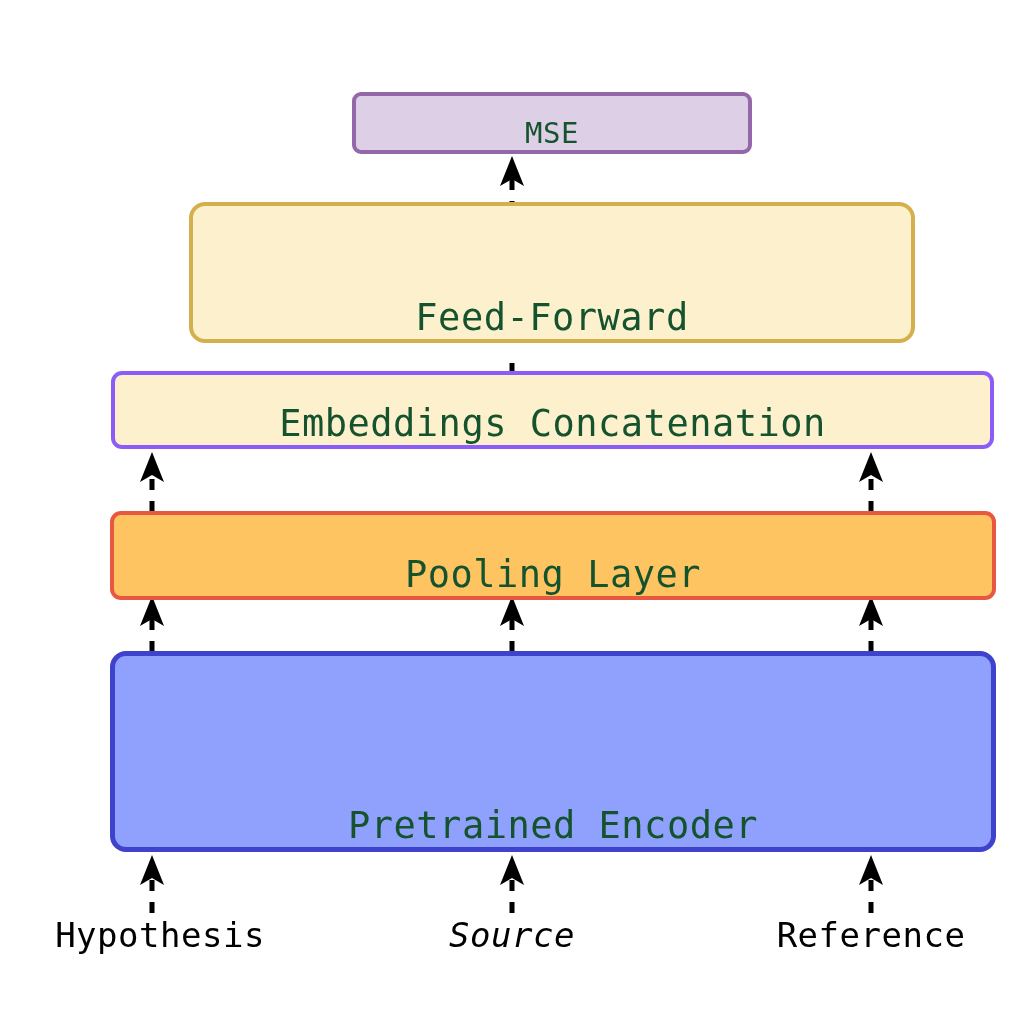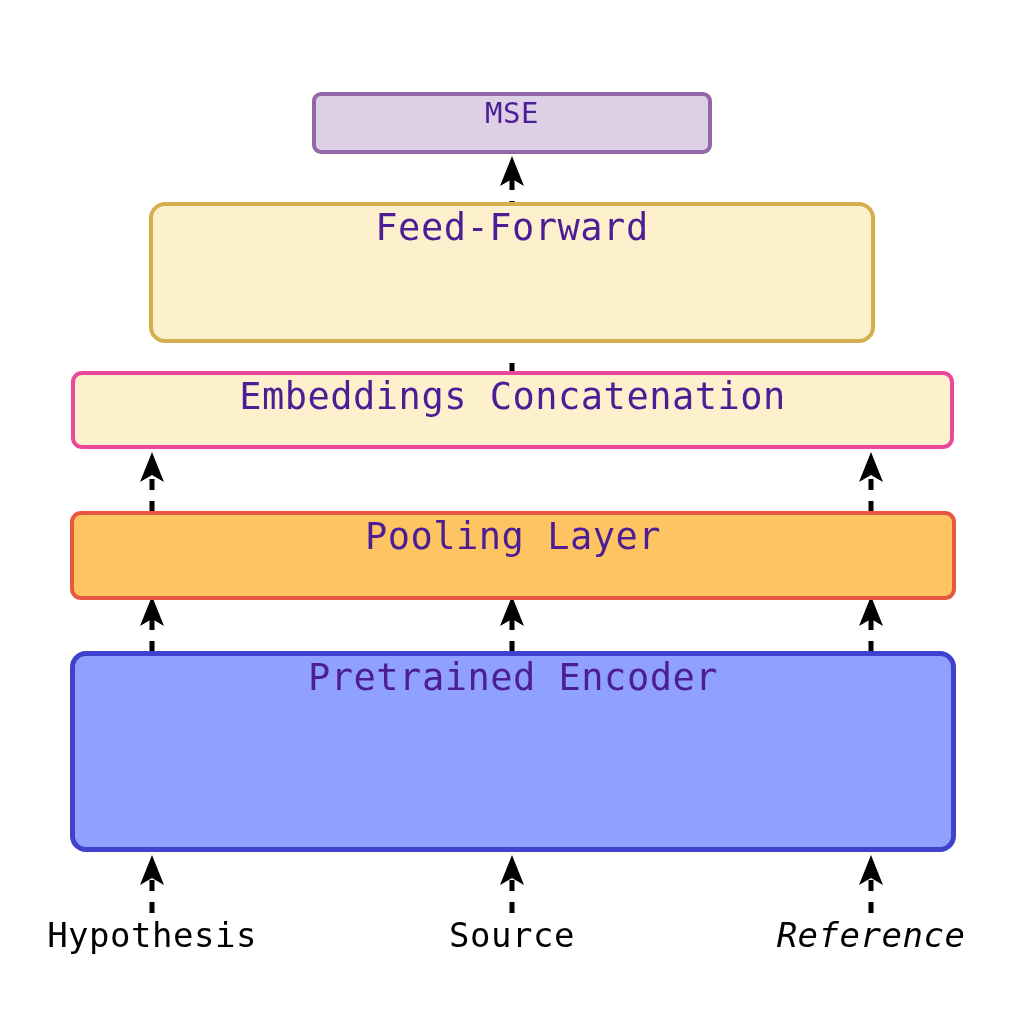--- a/index.html
+++ b/index.html
@@ -15,27 +15,28 @@
     position: relative;
     width: 1024px;
     height: 1036px;
     background: #ffffff;
     overflow: hidden;
   }
   .node {
     position: absolute;
     box-sizing: border-box;
     display: flex;
-    align-items: flex-start;
+    align-items: flex-end;
     justify-content: center;
     font-family: "DejaVu Sans Mono", "Liberation Mono", monospace;
-    color: #4c1d95;
+    color: #14532d;
     text-align: center;
     white-space: nowrap;
     letter-spacing: 0.5px;
+    margin-left: 40px;
   }
 
   
   #node-mse {
     left: 312px;
     top: 92px;
     width: 400px;
     height: 62px;
     background: #DDD0E6;
     border: 4px solid #9467A8;
@@ -55,21 +56,21 @@
     font-size: 37px;
   }
 
   
   #node-embeddings {
     left: 71px;
     top: 371px;
     width: 883px;
     height: 78px;
     background: #FDF1CD;
-    border: 4px solid #ec4899;
+    border: 4px solid #8b5cf6;
     border-radius: 11px;
     font-size: 37px;
   }
 
   
   #node-pooling {
     left: 70px;
     top: 511px;
     width: 886px;
     height: 89px;
@@ -95,23 +96,23 @@
   .input-label {
     position: absolute;
     font-family: "DejaVu Sans Mono", "Liberation Mono", monospace;
     font-size: 34px;
     color: #000000;
     white-space: nowrap;
     transform: translateX(-50%);
     text-align: center;
     letter-spacing: 0.5px;
   }
-  #label-hypothesis { left: 152px; top: 915px; }
-  #label-source     { left: 512px; top: 915px; }
-  #label-reference  { left: 871px; top: 915px; font-style: italic; }
+  #label-hypothesis { left: 160px; top: 915px; }
+  #label-source     { left: 512px; top: 915px; font-style: italic; }
+  #label-reference  { left: 871px; top: 915px; }
 
   
   .arrow {
     position: absolute;
     overflow: visible;
   }
   .arrow line {
     stroke: #000000;
     stroke-width: 5;
     stroke-dasharray: 11 11;

